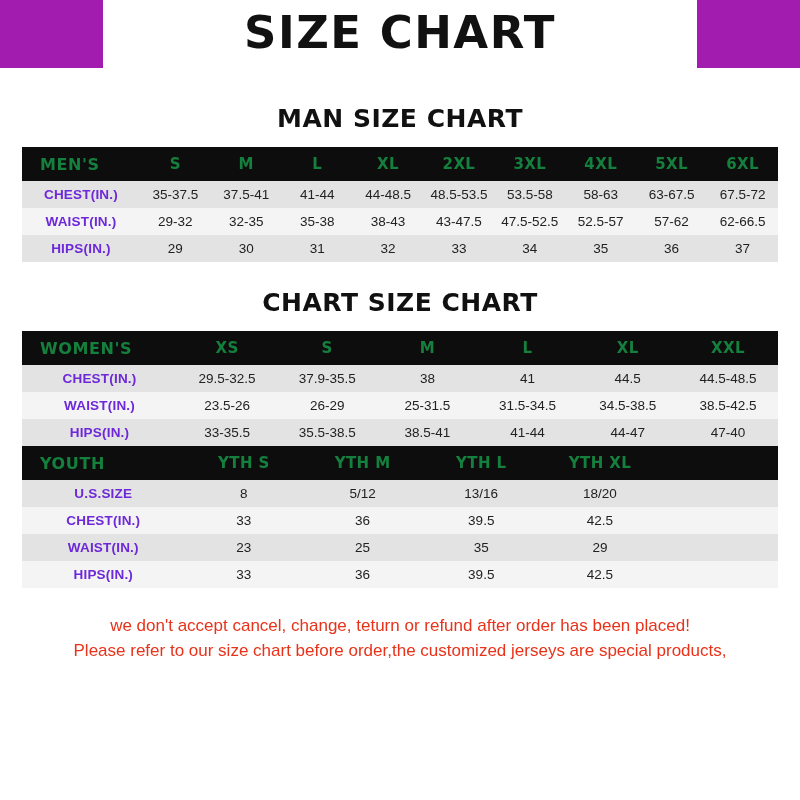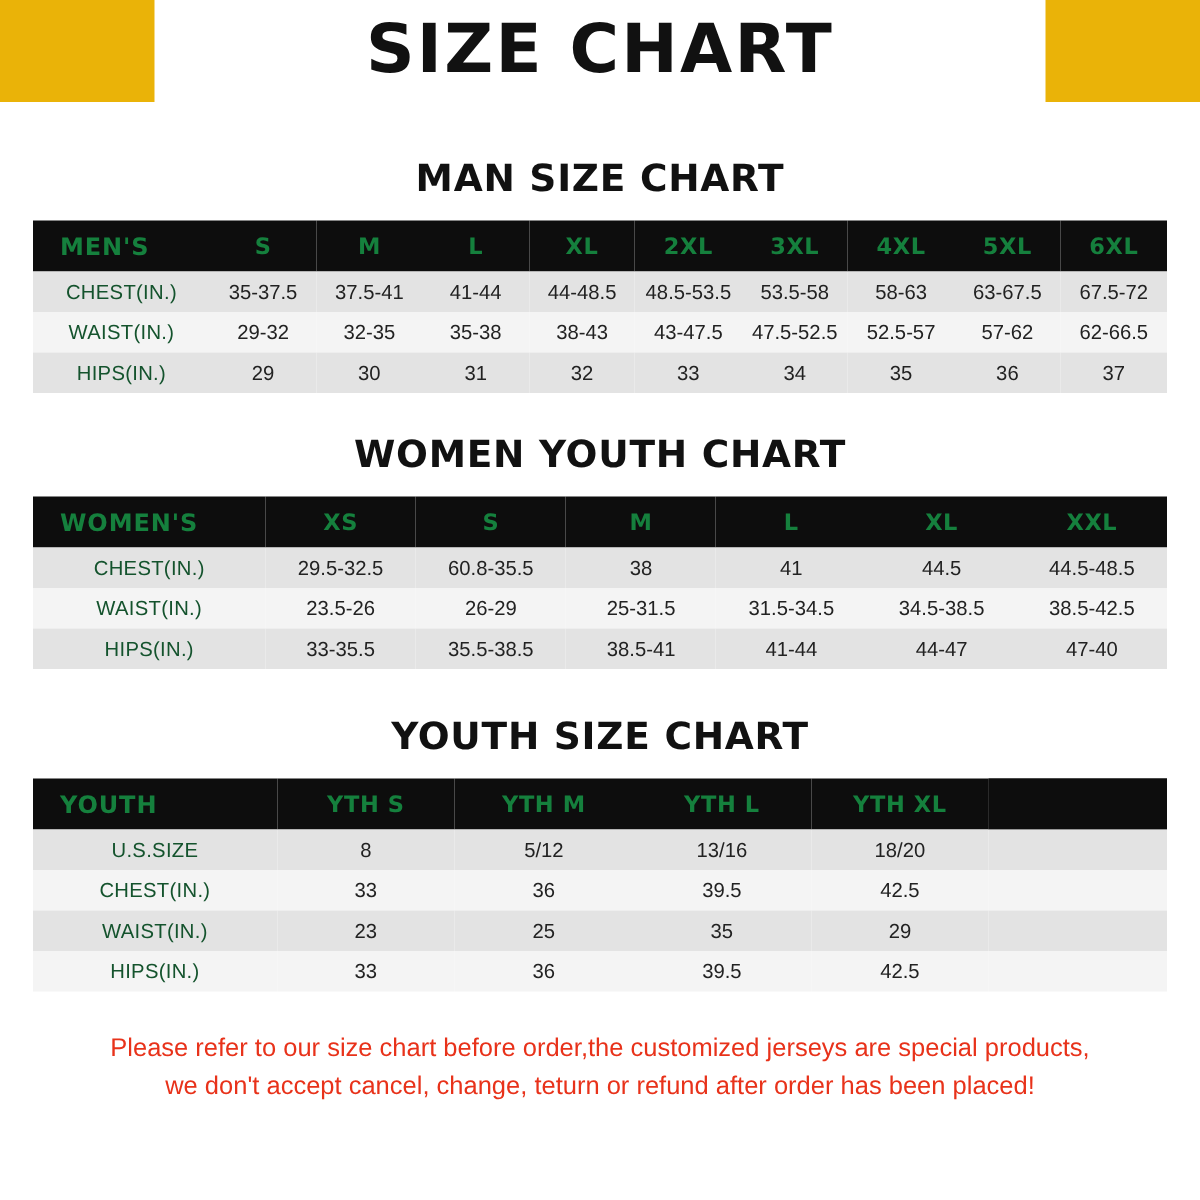--- a/index.html
+++ b/index.html
@@ -16,21 +16,21 @@
   .page {
     position: relative;
     width: 800px;
     height: 800px;
     background: #ffffff;
     box-sizing: border-box;
   }
   
   .banner {
     height: 68px;
-    background: #eab308;
+    background: #a21caf;
     display: flex;
     align-items: center;
     justify-content: center;
   }
   .banner-inner {
     width: 594px;
     height: 68px;
     background: #ffffff;
     display: flex;
     align-items: center;
@@ -93,24 +93,24 @@
   table.size-table thead th.rowlabel {
     text-align: left;
     padding-left: 18px;
     font-size: 16px;
     letter-spacing: 0.6px;
   }
   
   table.size-table tbody tr:nth-child(odd) { background: #e3e3e3; }
   table.size-table tbody tr:nth-child(even) { background: #f4f4f4; }
   table.size-table tbody td.rowlabel {
-    font-weight: normal;
+    font-weight: bold;
     font-size: 13.5px;
     letter-spacing: 0.2px;
-    color: #14532d;
+    color: #6d28d9;
   }
   
   .men col.c0 { width: 15.6%; }
   .women col.c0 { width: 20.5%; }
   .youth col.c0 { width: 21.5%; }
 
   
   .youth td.empty, .youth th.empty { background: transparent; }
   .youth thead th.empty { background: #0d0d0d; }
 
@@ -203,21 +203,21 @@
             <td>34</td>
             <td>35</td>
             <td>36</td>
             <td>37</td>
           </tr>
         </tbody>
       </table>
     </div>
 
     <div class="sec2">
-      <div class="section-title">WOMEN YOUTH CHART</div>
+      <div class="section-title">CHART SIZE CHART</div>
       <table class="size-table women">
         <colgroup>
           <col class="c0">
             <col>
             <col>
             <col>
             <col>
             <col>
             <col>
         </colgroup>
@@ -229,21 +229,21 @@
             <th>M</th>
             <th>L</th>
             <th>XL</th>
             <th>XXL</th>
           </tr>
         </thead>
         <tbody>
           <tr>
             <td class="rowlabel">CHEST(IN.)</td>
             <td>29.5-32.5</td>
-            <td>60.8-35.5</td>
+            <td>37.9-35.5</td>
             <td>38</td>
             <td>41</td>
             <td>44.5</td>
             <td>44.5-48.5</td>
           </tr>
           <tr>
             <td class="rowlabel">WAIST(IN.)</td>
             <td>23.5-26</td>
             <td>26-29</td>
             <td>25-31.5</td>
@@ -258,21 +258,20 @@
             <td>38.5-41</td>
             <td>41-44</td>
             <td>44-47</td>
             <td>47-40</td>
           </tr>
         </tbody>
       </table>
     </div>
 
     <div class="sec3">
-      <div class="section-title">YOUTH SIZE CHART</div>
       <table class="size-table youth">
         <colgroup>
           <col class="c0">
             <col>
             <col>
             <col>
             <col>
             <col>
         </colgroup>
         <thead>
@@ -316,18 +315,18 @@
             <td>36</td>
             <td>39.5</td>
             <td>42.5</td>
             <td></td>
           </tr>
         </tbody>
       </table>
     </div>
 
     <div class="footer-note">
+      <div>we don't accept cancel, change, teturn or refund after order has been placed!</div>
       <div>Please refer to our size chart before order,the customized jerseys are special products,</div>
-      <div>we don't accept cancel, change, teturn or refund after order has been placed!</div>
     </div>
 
   </div>
 </div>
 
 </body></html>

